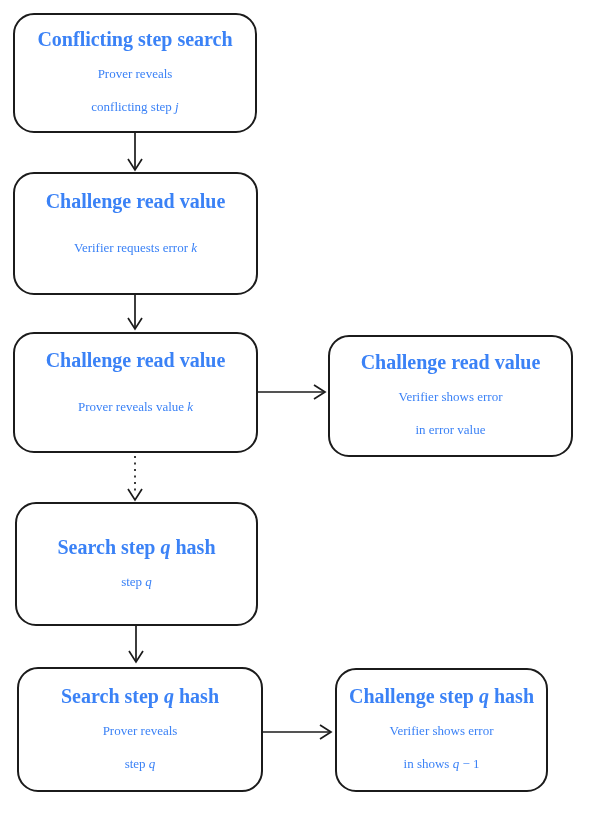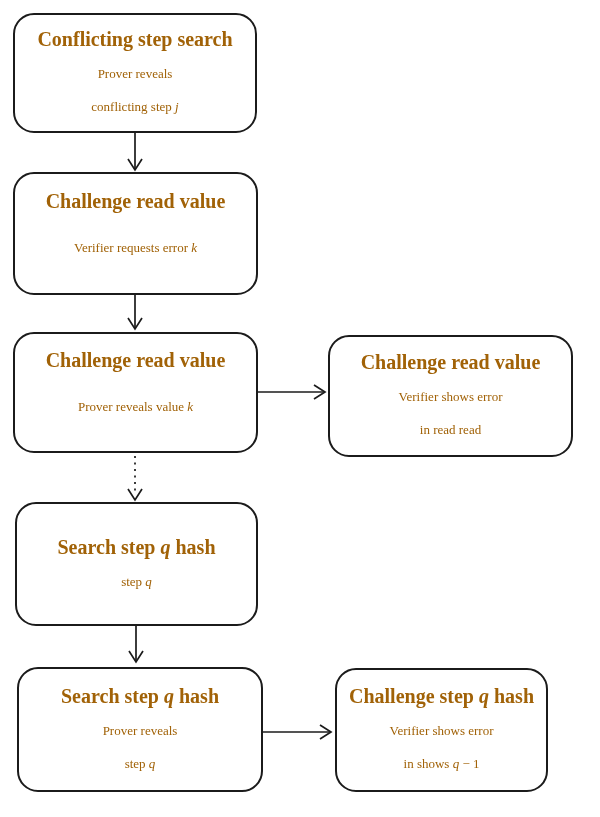--- a/index.html
+++ b/index.html
@@ -1,21 +1,21 @@
 <!DOCTYPE html>
 <html style="--ink: #1b1b1b; --paper: #ffffff;"><head>
 <meta charset="utf-8">
 <title>Diagram</title>
 <style>
   :root { --ink:#1b1b1b; --paper:#ffffff; }
   html,body { margin:0; padding:0; background:var(--paper); }
   .canvas {
     position:relative; width:600px; height:817px;
     background:var(--paper); overflow:hidden;
-    font-family:"Liberation Serif", serif; color:#a16207;
+    font-family:"Liberation Serif", serif; color:#3b82f6;
   }
   .box {
     position:absolute; box-sizing:border-box;
     border:2px solid var(--ink); border-radius:21px; background:var(--paper);
     display:flex; flex-direction:column; align-items:center; justify-content:center;
     text-align:center; padding:4px 8px;
   }
   .title { font-weight:700; font-size:20px; line-height:33px; white-space:nowrap; }
   .line  { font-size:13px; line-height:33px; white-space:nowrap; }
   .var   { font-style:italic; }
@@ -89,21 +89,21 @@
     <div class="title"><span>Challenge read value</span></div>
     <div class="body">
       <div class="line"><span>Prover reveals value </span><span class="var">k</span></div>
     </div>
   </div>
 
   <div class="box n3">
     <div class="title"><span>Challenge read value</span></div>
     <div class="body">
       <div class="line"><span>Verifier shows error</span></div>
-      <div class="line"><span>in read read</span></div>
+      <div class="line"><span>in error value</span></div>
     </div>
   </div>
 
   <div class="box n4">
     <div class="title"><span>Search step </span><span class="var">q</span><span> hash</span></div>
     <div class="body">
       <div class="line"><span>step </span><span class="var">q</span></div>
     </div>
   </div>
 

